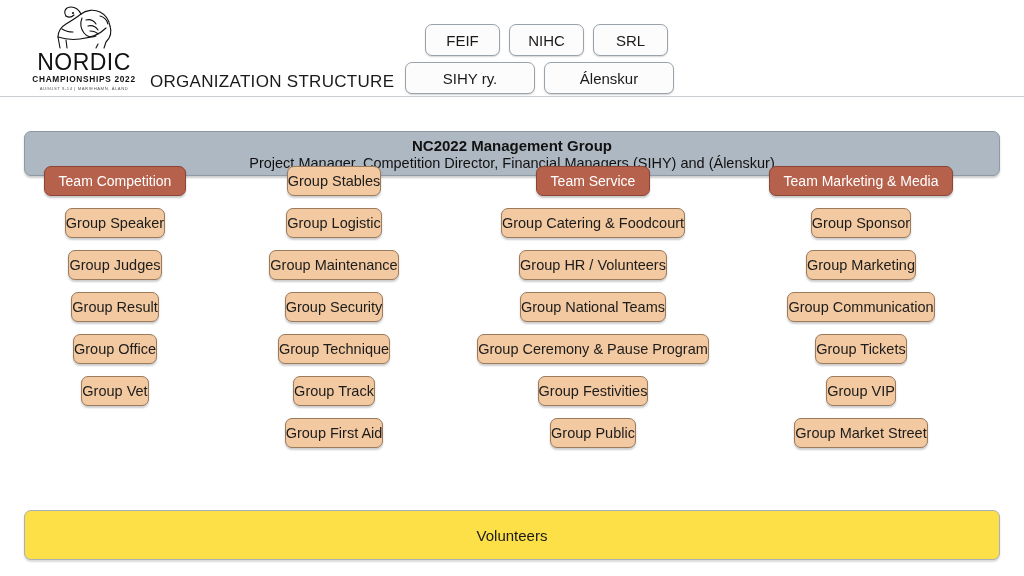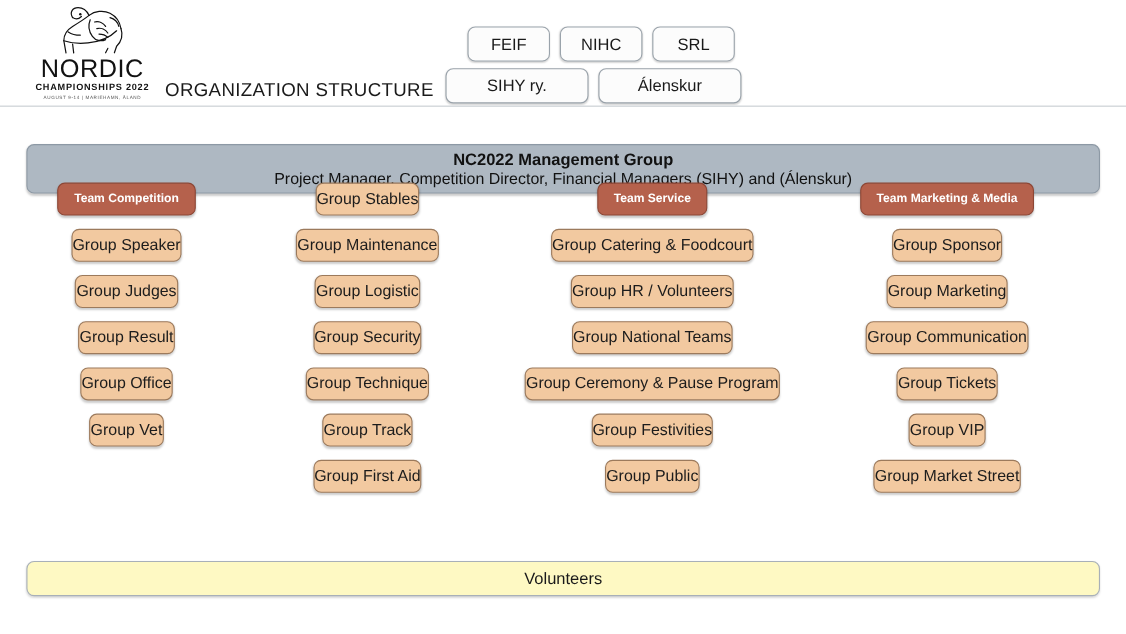--- a/index.html
+++ b/index.html
@@ -54,32 +54,32 @@
   .cols { position:absolute; left:0; top:166px; width:1024px; height:330px; }
   .col { position:absolute; top:0; display:flex; flex-direction:column;
          align-items:center; }
   .col.c1 { left:24px;  width:182px; }
   .col.c2 { left:243px; width:182px; }
   .col.c3 { left:437px; width:312px; }
   .col.c4 { left:756px; width:210px; }
 
   .team-head { background:#b5614c; border:1px solid #8d4635; border-radius:7px;
                height:30px; display:flex; align-items:center;
-               justify-content:center; color:#ffffff; font-weight:bold;
-               font-size:11px; padding:0 14px; white-space:nowrap;
+               justify-content:center; color:#ffffff; font-weight:normal;
+               font-size:14px; padding:0 14px; white-space:nowrap;
                box-shadow:0 1.5px 2px rgba(0,0,0,0.22); margin-bottom:12px; }
 
   .grp { background:#f2c9a0; border:1px solid #9c7a5c; border-radius:7px;
          height:30px; display:flex; align-items:center; justify-content:center;
          font-size:14.5px; color:#1c1c1c; padding:0 0; white-space:nowrap;
          box-shadow:0 1.5px 2px rgba(0,0,0,0.2); margin-bottom:12px; }
 
   
-  .volunteers { position:absolute; left:24px; top:510px; width:976px; height:32px;
-                background:#fef9c3; border:1px solid #a8b0b8; border-radius:7px;
+  .volunteers { position:absolute; left:24px; top:510px; width:976px; height:50px;
+                background:#fde047; border:1px solid #a8b0b8; border-radius:7px;
                 display:flex; align-items:center; justify-content:center;
                 font-size:15px; color:#1a1a1a;
                 box-shadow:0 1.5px 2px rgba(0,0,0,0.15); }
 </style>
 </head>
 <body>
 
 <div class="page">
 
   <div class="header">
@@ -136,22 +136,22 @@
       <div class="team-head">Team Competition</div>
       <div class="grp">Group Speaker</div>
       <div class="grp">Group Judges</div>
       <div class="grp">Group Result</div>
       <div class="grp">Group Office</div>
       <div class="grp">Group Vet</div>
     </div>
 
     <div class="col c2">
       <div class="grp">Group Stables</div>
+      <div class="grp">Group Logistic</div>
       <div class="grp">Group Maintenance</div>
-      <div class="grp">Group Logistic</div>
       <div class="grp">Group Security</div>
       <div class="grp">Group Technique</div>
       <div class="grp">Group Track</div>
       <div class="grp">Group First Aid</div>
     </div>
 
     <div class="col c3">
       <div class="team-head">Team Service</div>
       <div class="grp">Group Catering &amp; Foodcourt</div>
       <div class="grp">Group HR / Volunteers</div>

